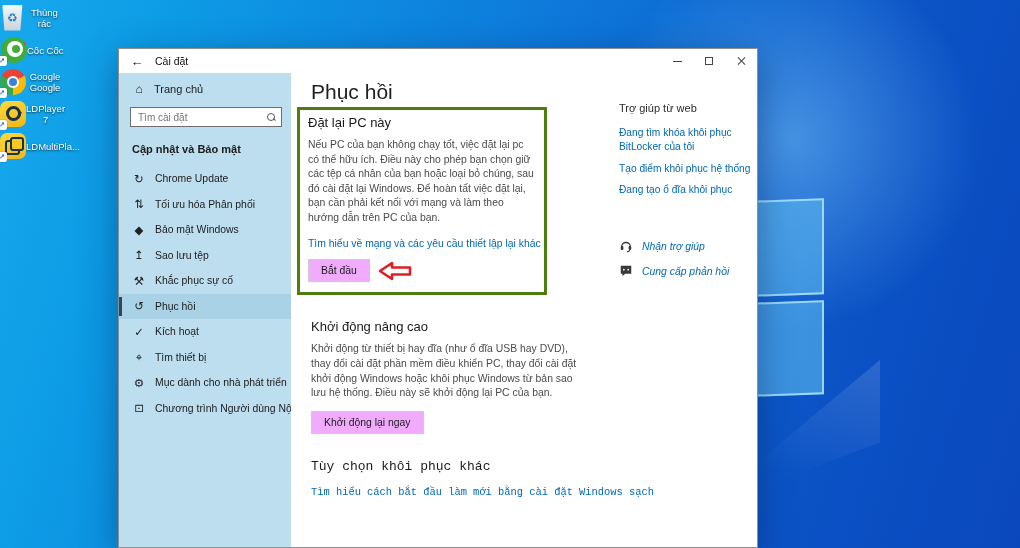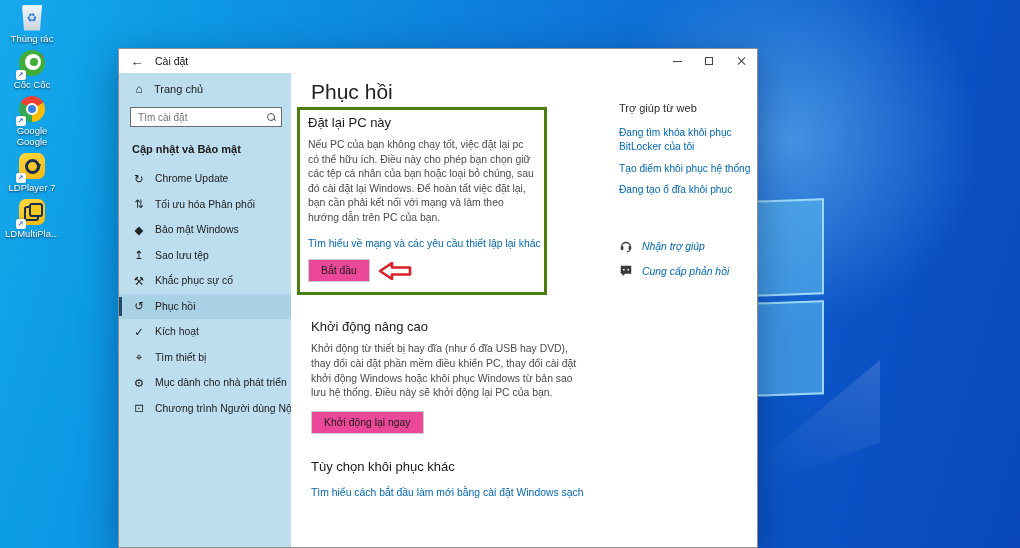--- a/index.html
+++ b/index.html
@@ -23,21 +23,21 @@
   }
   .logo-pane.p1{top:200px;height:92px;}
   .logo-pane.p2{top:302px;height:90px;}
   .logo-beam{
     position:absolute;left:700px;top:360px;width:180px;height:150px;
     background:linear-gradient(200deg,rgba(255,255,255,.14),rgba(255,255,255,0) 70%);
     clip-path:polygon(100% 0,0 100%,100% 55%);
   }
   
   .desk-icons{position:absolute;left:0;top:4px;width:64px;display:flex;flex-direction:column;z-index:2;}
-  .desk-icon{display:flex;flex-direction:column;align-items:center;margin-bottom:5px;cursor:pointer;}
+  .desk-icon{display:flex;align-items:center;margin-bottom:5px;cursor:pointer;}
   .di-art{width:27px;height:27px;position:relative;display:flex;align-items:center;justify-content:center;}
   .di-label{
     font-size:9.5px;color:#fff;text-align:center;line-height:1.15;margin-top:3px;max-width:60px;
     text-shadow:0 1px 2px rgba(0,0,0,.75);
   }
   .di-recycle{width:21px;height:26px;background:linear-gradient(180deg,#f2f7fa,#c7d3dc);
     clip-path:polygon(2% 0,98% 0,88% 100%,12% 100%);border-radius:2px;
     display:flex;align-items:center;justify-content:center;}
   .di-recycle::after{content:"♻";font-size:12px;color:#2f7fd0;}
   .di-coccoc{width:26px;height:26px;border-radius:50%;background:#3fae39;position:relative;overflow:hidden;}
@@ -91,29 +91,29 @@
     font-size:10.4px;white-space:nowrap;cursor:pointer;}
   .side-item .glyph{flex:0 0 14px;width:14px;text-align:center;font-size:11.5px;color:#222;}
   .side-item.selected{background:#a9d2e6;}
   .side-item.selected::before{content:"";position:absolute;left:0;top:3px;bottom:3px;width:3px;background:#1b4d6e;}
   
   .main{flex:1;position:relative;background:#fff;padding:0 0 0 20px;overflow:hidden;}
   .page-title{font-size:21px;font-weight:400;color:#1f1f1f;margin:7px 0 4px;line-height:1.1;}
   .section-title{font-size:13px;font-weight:400;color:#191919;margin:0 0 8px;}
   .body-text{font-size:10.4px;line-height:1.4;color:#4a4a4a;margin:0 0 8px;}
   .tlink{font-size:10.4px;color:#0067b4;text-decoration:none;display:inline-block;cursor:pointer;}
-  .btn{display:inline-block;background:#ec4899;border:1px solid #cccccc;font-size:10.4px;color:#1a1a1a;
+  .btn{display:inline-block;background:#f0abfc;border:1px solid #cccccc;font-size:10.4px;color:#1a1a1a;
     padding:5px 12px;font-family:inherit;cursor:pointer;}
   .reset-box{width:236px;border:3px solid #4d7c0f;margin:0 0 14px -14px;padding:5px 0 10px 8px;}
   .reset-box .body-text{width:228px;}
   .btn-row{display:flex;align-items:center;gap:8px;margin-top:8px;}
   .advanced{margin-top:24px;}
   .advanced .body-text{width:268px;}
   .advanced .btn{margin-top:2px;}
-  .more{margin-top:25px;}
+  .more{margin-top:25px;font-family:Liberation Mono, monospace;}
   
   .help-col{position:absolute;left:328px;top:29px;width:140px;}
   .help-title{font-size:11px;color:#2b2b2b;margin:0 0 12px;}
   .help-link{display:block;font-size:10.2px;color:#0067b4;line-height:1.35;margin-bottom:8px;text-decoration:none;cursor:pointer;}
   .help-actions{margin-top:42px;font-style:italic;}
   .help-action{display:flex;align-items:center;gap:9px;margin-bottom:11px;font-size:10.4px;color:#0067b4;cursor:pointer;}
   .help-action svg{flex:0 0 14px;}
   
   .anno-arrow{display:inline-flex;}
 </style>

